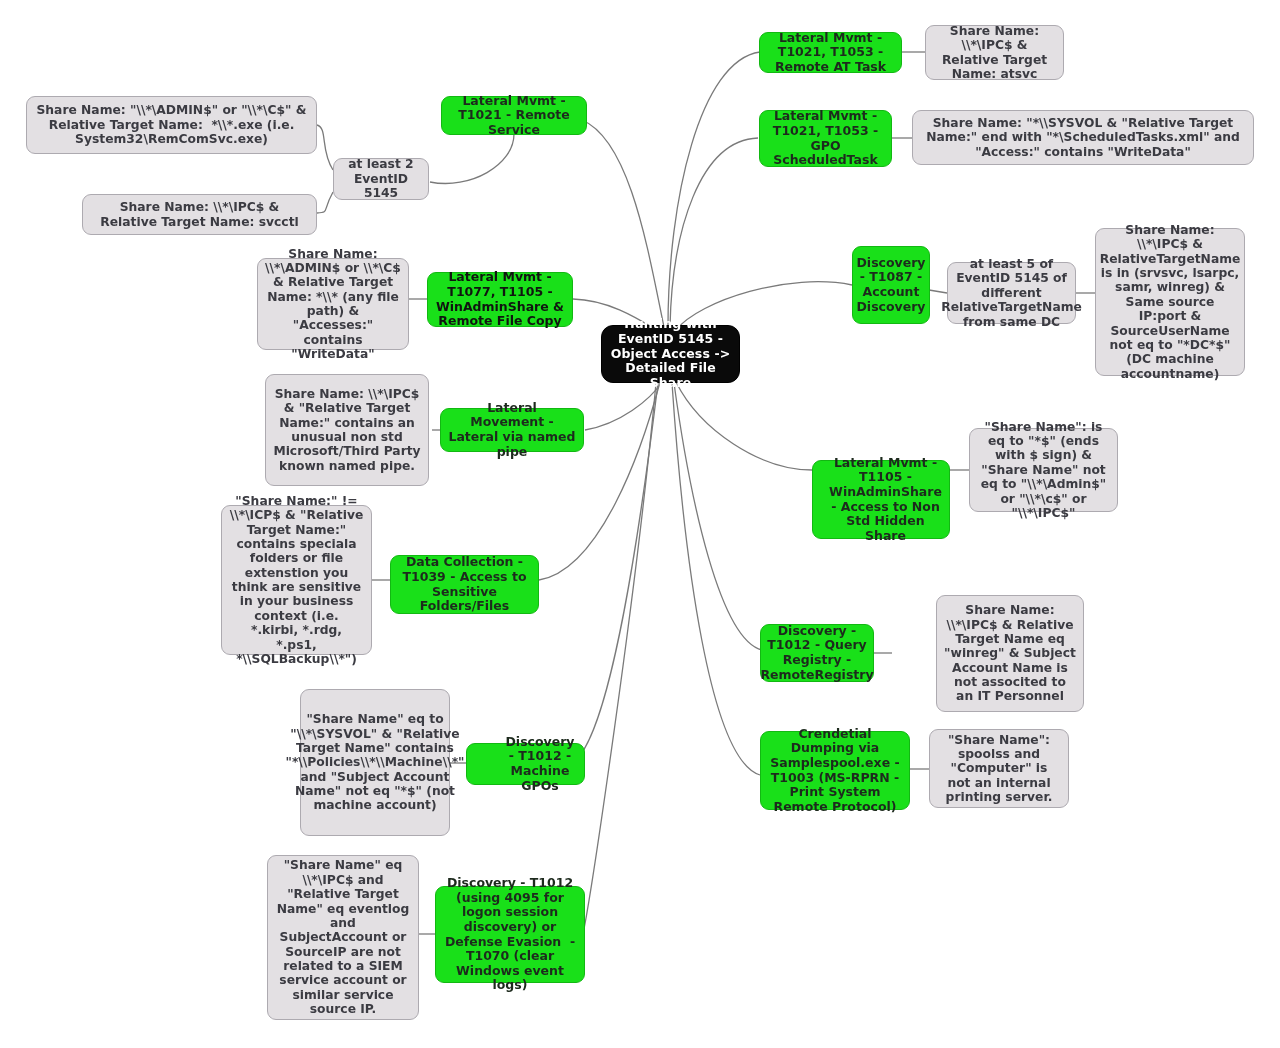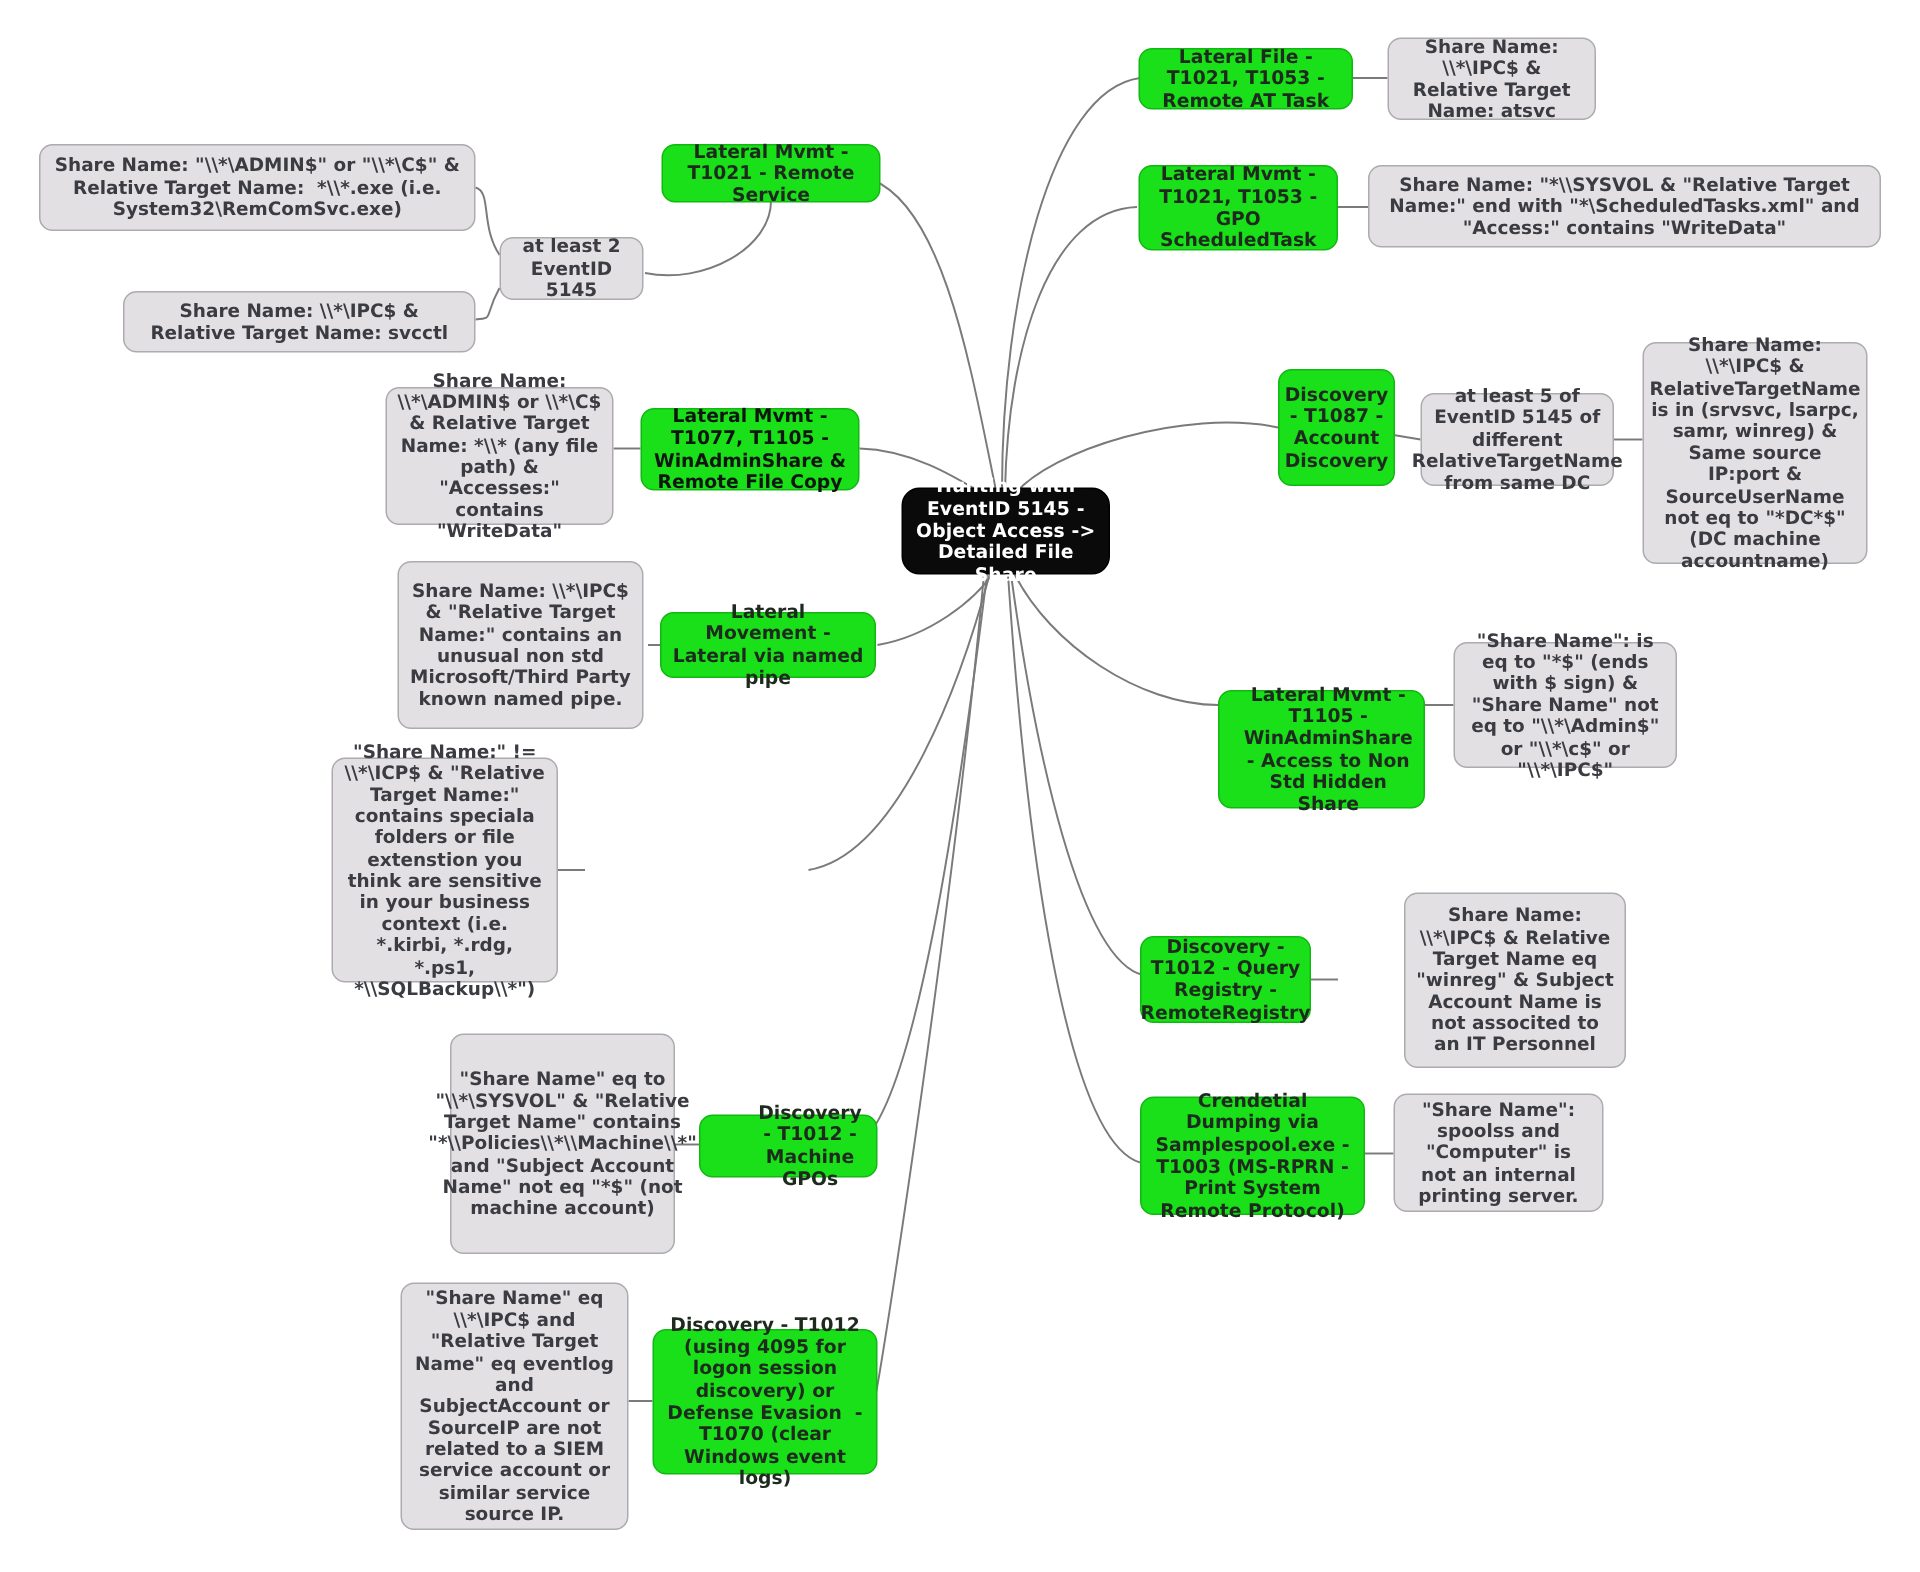--- a/index.html
+++ b/index.html
@@ -84,21 +84,21 @@
 
   <div class="node node-gray" style="left:333px;top:158px;width:96px;height:42px;">
     <span>at least 2 EventID 5145</span>
   </div>
 
   <div class="node node-green" style="left:441px;top:96px;width:146px;height:39px;">
     <span>Lateral Mvmt - T1021 - Remote Service</span>
   </div>
 
   <div class="node node-green" style="left:759px;top:32px;width:143px;height:41px;">
-    <span>Lateral File - T1021, T1053 - Remote AT Task</span>
+    <span>Lateral Mvmt - T1021, T1053 - Remote AT Task</span>
   </div>
 
   <div class="node node-gray" style="left:925px;top:25px;width:139px;height:55px;">
     <span>Share Name: \\*\IPC$ &amp; Relative Target Name: atsvc</span>
   </div>
 
   <div class="node node-green" style="left:759px;top:110px;width:133px;height:57px;">
     <span>Lateral Mvmt - T1021, T1053 - GPO ScheduledTask</span>
   </div>
 
@@ -139,20 +139,23 @@
   </div>
 
   <div class="node node-gray" style="left:969px;top:428px;width:149px;height:84px;">
     <span>"Share Name": is eq to "*$" (ends with $ sign) &amp; "Share Name" not eq to "\\*\Admin$" or "\\*\c$" or "\\*\IPC$"</span>
   </div>
 
   <div class="node node-gray" style="left:221px;top:505px;width:151px;height:150px;">
     <span>"Share Name:" != \\*\ICP$ &amp; "Relative Target Name:" contains speciala folders or file extenstion you think are sensitive in your business context (i.e. *.kirbi, *.rdg, *.ps1, *\\SQLBackup\\*")</span>
   </div>
 
+  <div class="node node-green" style="left:390px;top:555px;width:149px;height:59px;">
+    <span>Data Collection - T1039 - Access to Sensitive Folders/Files</span>
+  </div>
 
   <div class="node node-green" style="left:760px;top:624px;width:114px;height:58px;">
     <span>Discovery - T1012 - Query Registry - RemoteRegistry</span>
   </div>
 
   <div class="node node-gray" style="left:892px;top:595px;width:148px;height:117px;margin-left:44px;">
     <span>Share Name: \\*\IPC$ &amp; Relative Target Name eq "winreg" &amp; Subject Account Name is not associted to an IT Personnel</span>
   </div>
 
   <div class="node node-gray" style="left:300px;top:689px;width:150px;height:147px;">

